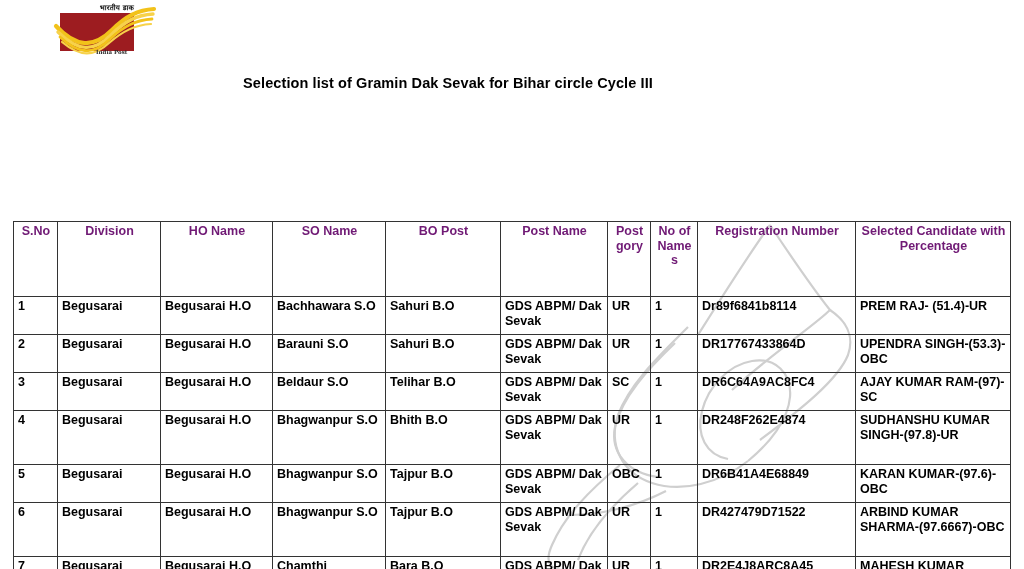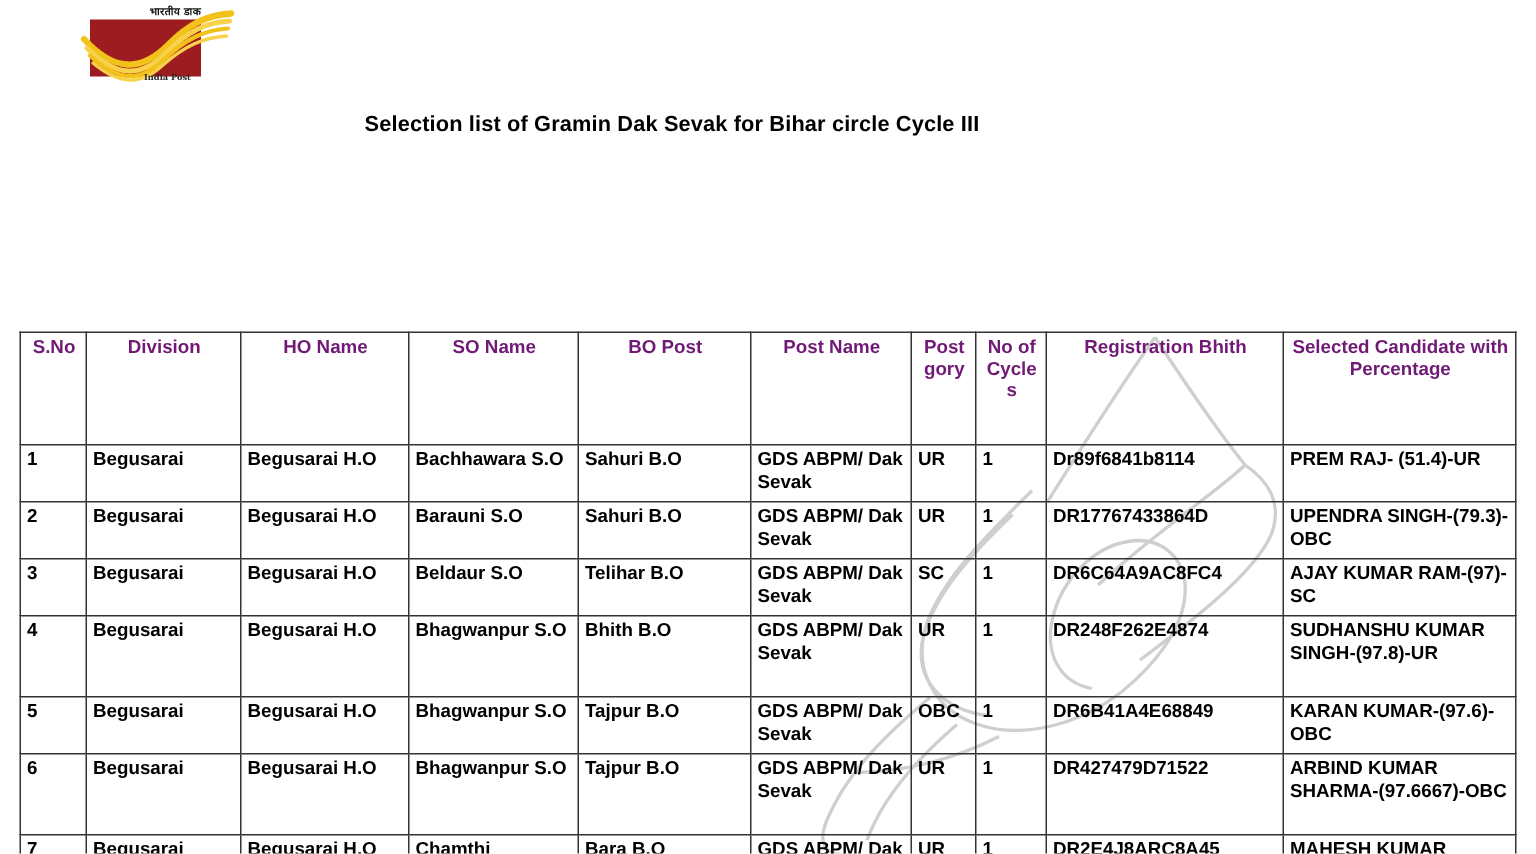--- a/index.html
+++ b/index.html
@@ -136,22 +136,22 @@
   </colgroup>
   <thead>
     <tr class="r-h">
       <th>S.No</th>
       <th>Division</th>
       <th>HO Name</th>
       <th>SO Name</th>
       <th>BO Post</th>
       <th>Post Name</th>
       <th>Post gory</th>
-      <th>No of Cycle s</th>
-      <th>Registration Bhith</th>
+      <th>No of Name s</th>
+      <th>Registration Number</th>
       <th>Selected Candidate with Percentage</th>
     </tr>
   </thead>
   <tbody>
     <tr class="r1">
       <td>1</td>
       <td>Begusarai</td>
       <td>Begusarai H.O</td>
       <td>Bachhawara S.O</td>
       <td>Sahuri B.O</td>
@@ -164,21 +164,21 @@
     <tr class="r2">
       <td>2</td>
       <td>Begusarai</td>
       <td>Begusarai H.O</td>
       <td>Barauni S.O</td>
       <td>Sahuri B.O</td>
       <td>GDS ABPM/ Dak Sevak</td>
       <td>UR</td>
       <td>1</td>
       <td>DR17767433864D</td>
-      <td>UPENDRA SINGH-(79.3)-OBC</td>
+      <td>UPENDRA SINGH-(53.3)-OBC</td>
     </tr>
     <tr class="r3">
       <td>3</td>
       <td>Begusarai</td>
       <td>Begusarai H.O</td>
       <td>Beldaur S.O</td>
       <td>Telihar B.O</td>
       <td>GDS ABPM/ Dak Sevak</td>
       <td>SC</td>
       <td>1</td>

